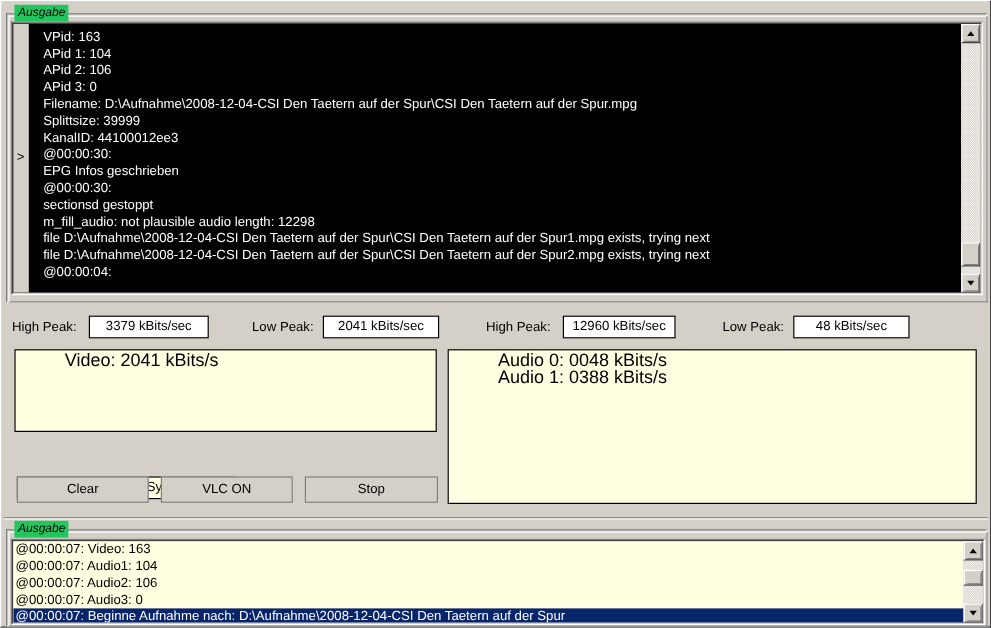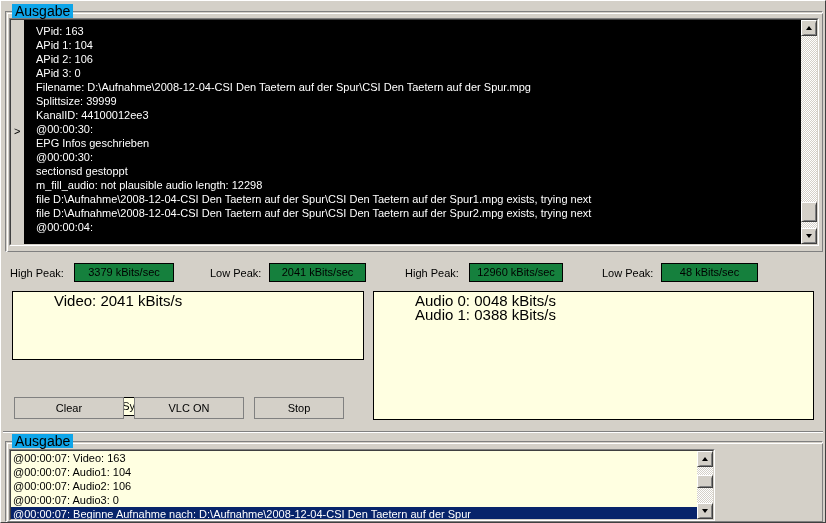--- a/index.html
+++ b/index.html
@@ -51,25 +51,26 @@
     left: 1px; right: -1px; top: 1px; bottom: -1px;
     border-top: 1px solid #ffffff;
     border-left: 1px solid #ffffff;
     border-right: 1px solid #808080;
     border-bottom: 1px solid #808080;
   }
   .groupbox .gb-title {
     position: absolute;
     left: 7px; top: 0;
     padding: 0 3px;
-    background: #0ea5e9;
-    font-size: 14px;
+    background: #22c55e;
+    font-size: 10px;
     line-height: 14px;
     z-index: 3;
     white-space: nowrap;
+    font-style: italic;
   }
 
   
   .sunken {
     border-top: 1px solid #808080;
     border-left: 1px solid #808080;
     border-right: 1px solid #ffffff;
     border-bottom: 1px solid #ffffff;
     box-sizing: border-box;
     position: absolute;
@@ -202,21 +203,21 @@
   
   .peak-label {
     position: absolute;
     font-size: 11px;
     line-height: 14px;
     white-space: nowrap;
   }
   .peak-box {
     position: absolute;
     height: 19px;
-    background: #15803d;
+    background: #ffffff;
     border: 1px solid #000000;
     box-sizing: border-box;
     text-align: center;
     line-height: 17px;
     font-size: 11px;
     white-space: nowrap;
     overflow: hidden;
   }
 
   
@@ -369,30 +370,30 @@
     <div id="audio-lines">
         <div class="pline">Audio 0: 0048 kBits/s</div>
         <div class="pline">Audio 1: 0388 kBits/s</div>
       </div>
   </div>
 
   <div id="scr-field" style="left:13px; top:370px; width:182px; height:19px;margin-top:26px;">SCR: 000:04 ReSyncs= 0</div>
 
   <div class="btn" style="left:13px; top:396px; width:110px; height:22px;">Clear</div>
   <div class="btn" style="left:133px; top:396px; width:110px; height:22px;">VLC ON</div>
-  <div class="btn" style="left:253px; top:396px; width:90px; height:22px;text-align:center;">Stop</div>
+  <div class="btn" style="left:253px; top:396px; width:111px; height:22px;text-align:center;">Stop</div>
 
   <div id="divider"></div>
 
   <div class="groupbox" id="bottom-group" style="left:4px; top:433px; width:818px; height:88px;">
     <div class="gb-frame"></div>
     <div class="gb-title">Ausgabe</div>
   </div>
 
-  <div class="sunken" id="bottom-list-wrap" style="left:8px; top:448px; width:706px; height:72px;">
+  <div class="sunken" id="bottom-list-wrap" style="left:8px; top:448px; width:812px; height:72px;">
     <div class="inner">
       <div id="bottom-list">
           <div class="row">@00:00:07: Video: 163</div>
           <div class="row">@00:00:07: Audio1: 104</div>
           <div class="row">@00:00:07: Audio2: 106</div>
           <div class="row">@00:00:07: Audio3: 0</div>
           <div class="row selected">@00:00:07: Beginne Aufnahme nach: D:\Aufnahme\2008-12-04-CSI Den Taetern auf der Spur</div>
         </div>
       <div class="vscroll">
         <div class="track"></div>

